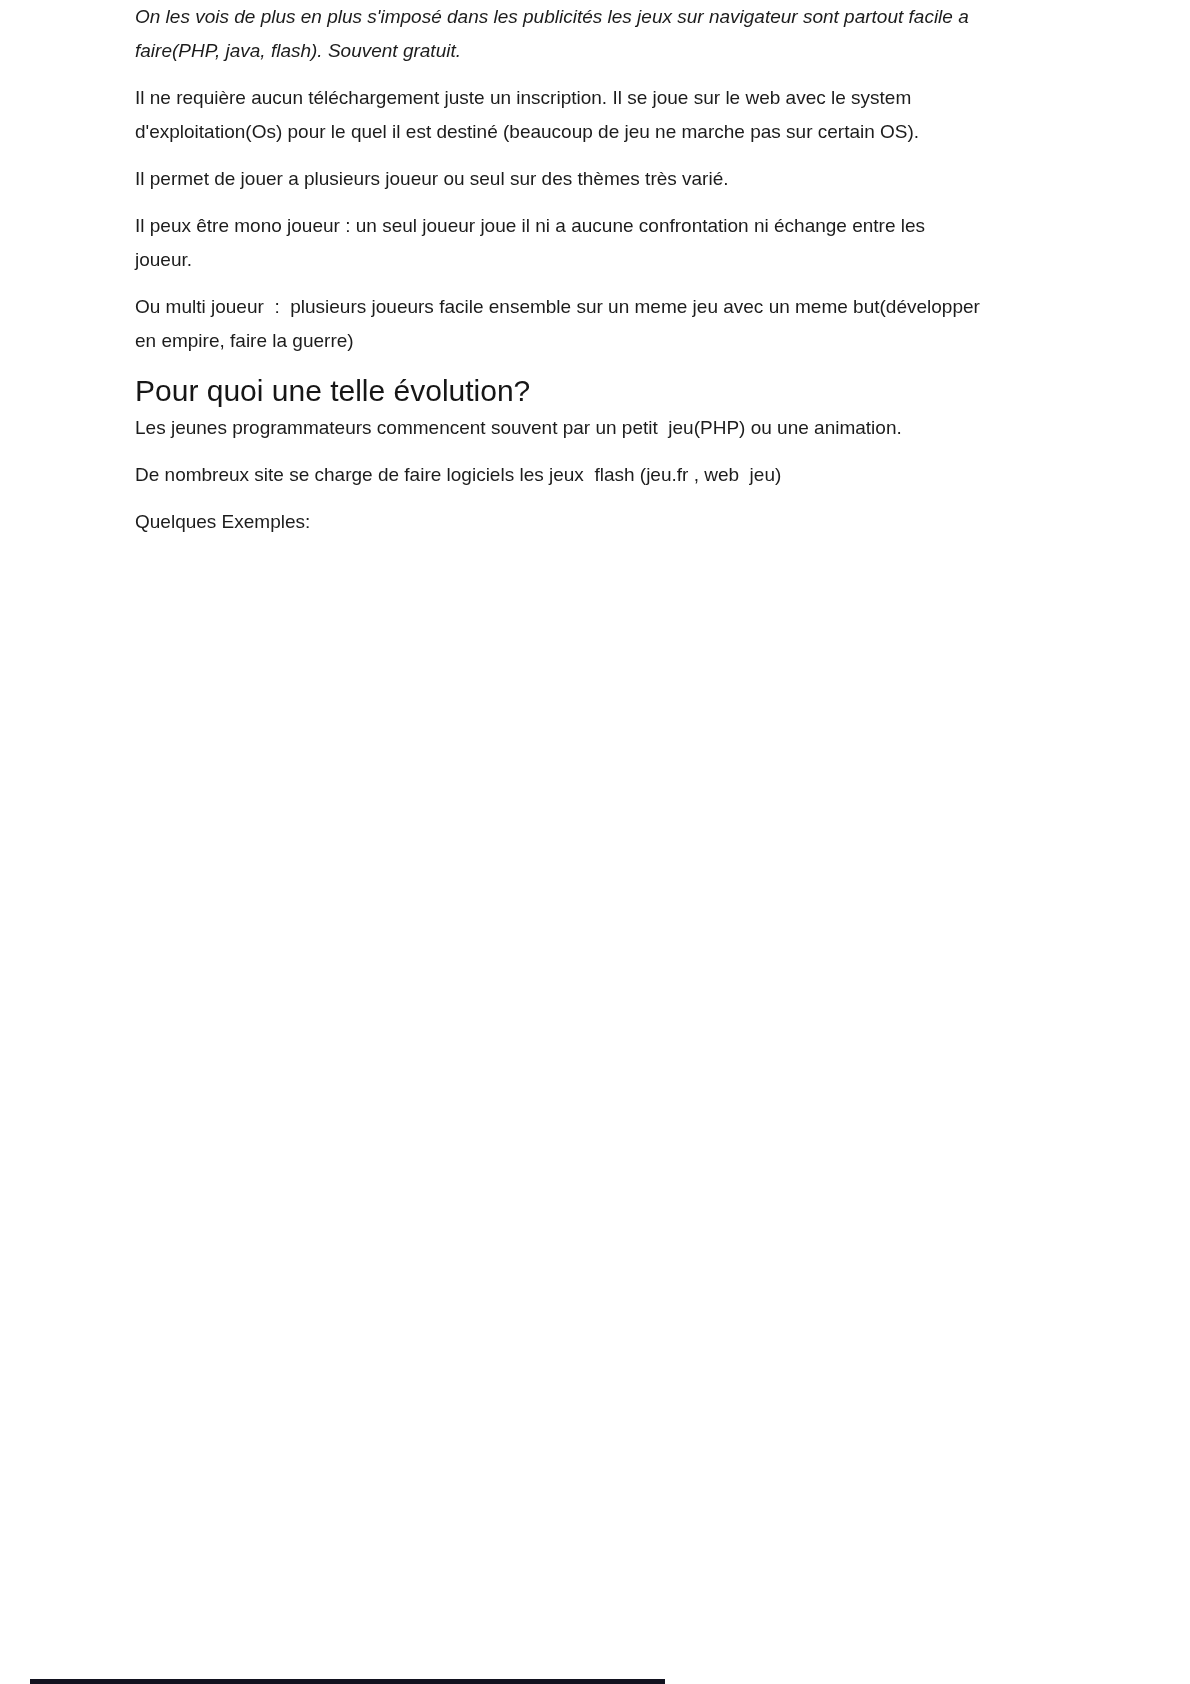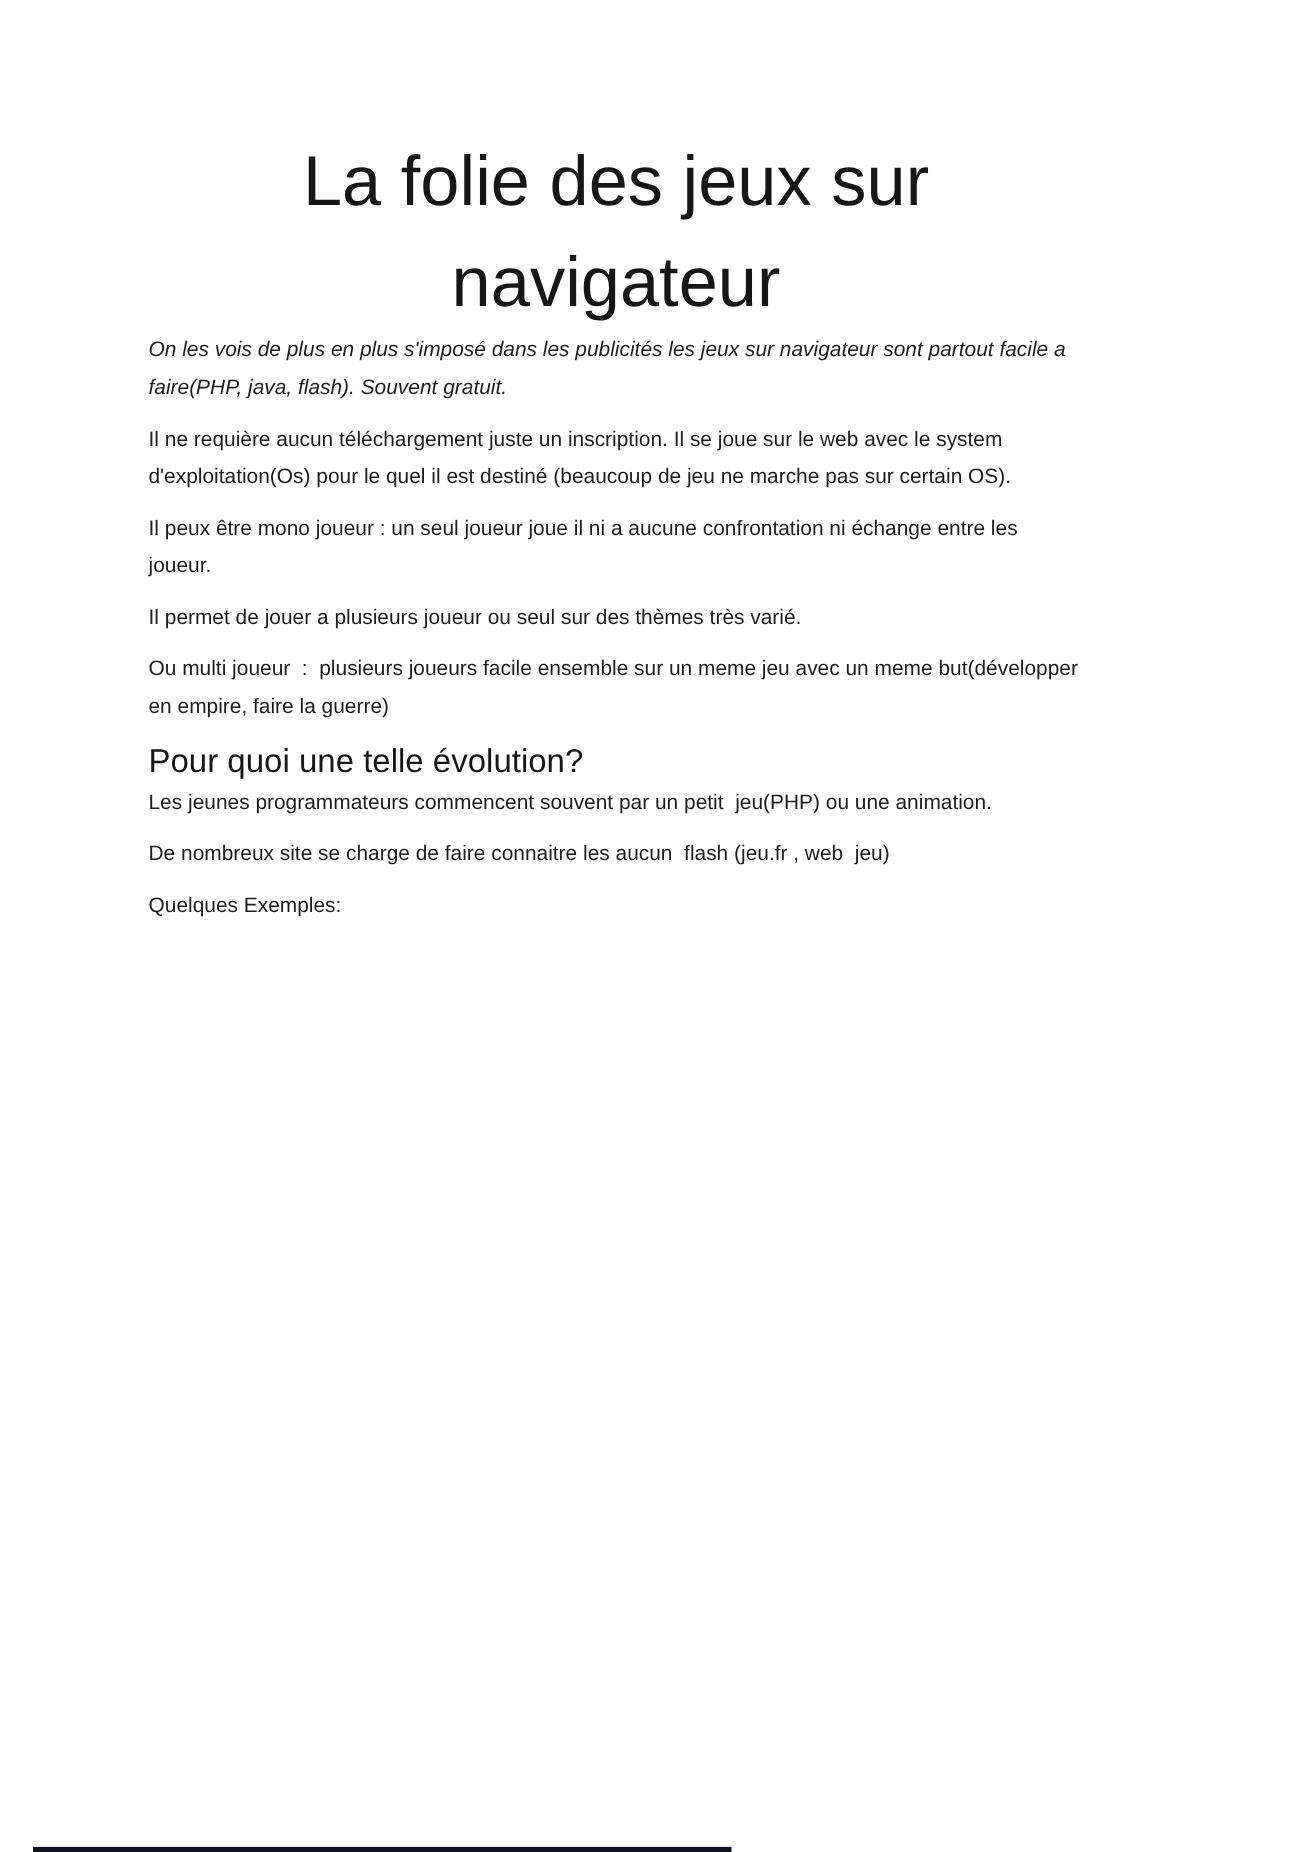--- a/index.html
+++ b/index.html
@@ -61,38 +61,37 @@
     width: 635px;
     height: 5px;
   }
 </style>
 </head>
 <body>
 
 <div class="page">
   <div class="content">
 
-    <h1 class="doc-title">La folie des jeux sur navigateur</h1>
 
     <p class="body-text intro">On les vois de plus en plus s'imposé dans les publicités les jeux sur navigateur sont partout facile a faire(PHP, java, flash). Souvent gratuit.</p>
 
 
     <p class="body-text">Il ne requière aucun téléchargement juste un inscription. Il se joue sur le web avec le system d'exploitation(Os) pour le quel il est destiné (beaucoup de jeu ne marche pas sur certain OS).</p>
 
+    <p class="body-text">Il permet de jouer a plusieurs joueur ou seul sur des thèmes très varié.</p>
+
     <p class="body-text">Il peux être mono joueur : un seul joueur joue il ni a aucune confrontation ni échange entre les joueur.</p>
-
-    <p class="body-text">Il permet de jouer a plusieurs joueur ou seul sur des thèmes très varié.</p>
 
     <p class="body-text">Ou multi joueur  :  plusieurs joueurs facile ensemble sur un meme jeu avec un meme but(développer en empire, faire la guerre)</p>
 
     <h2 class="section-heading h-evol">Pour quoi une telle évolution?</h2>
 
 
     <p class="body-text">Les jeunes programmateurs commencent souvent par un petit  jeu(PHP) ou une animation.</p>
 
-    <p class="body-text">De nombreux site se charge de faire connaitre les aucun  flash (jeu.fr , web  jeu)</p>
+    <p class="body-text">De nombreux site se charge de faire logiciels les jeux  flash (jeu.fr , web  jeu)</p>
 
     <p class="body-text examples">Quelques Exemples:</p>
 
   </div>
 
   <div class="bottom-strip" style="background: rgb(18, 18, 31);"></div>
 </div>
 
 </body></html>

